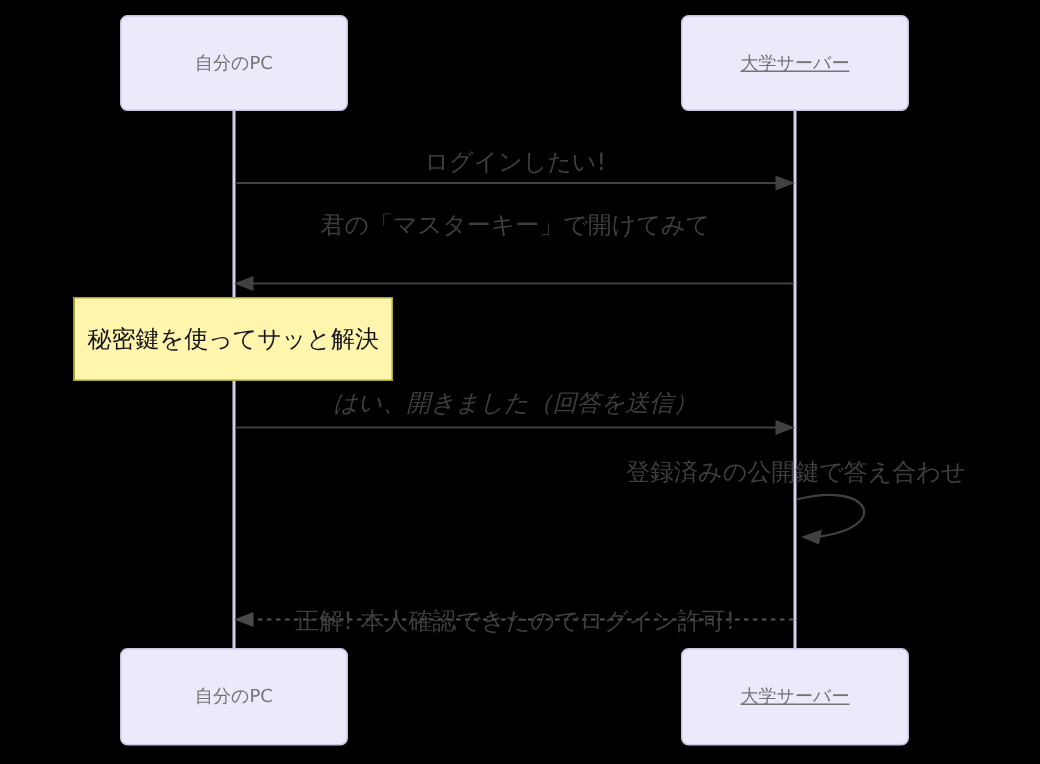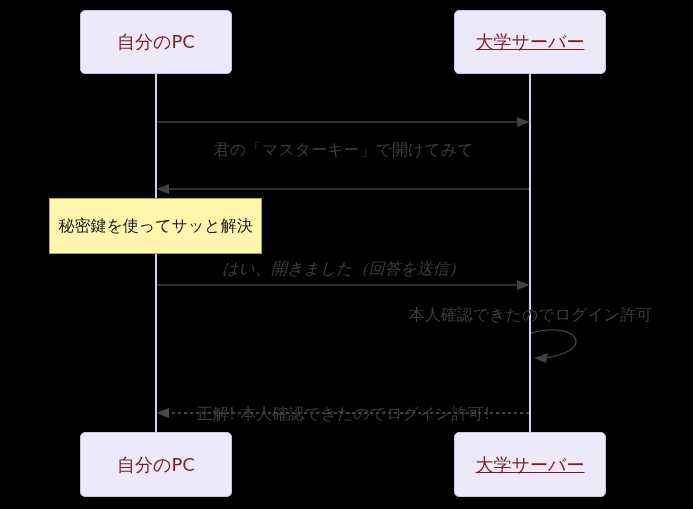--- a/index.html
+++ b/index.html
@@ -16,22 +16,22 @@
   .actor {
     position: absolute;
     box-sizing: border-box;
     width: 152px;
     background: #ebe9fa;
     border: 1px solid #c8c3e2;
     border-radius: 5px;
     display: flex;
     align-items: center;
     justify-content: center;
-    font-size: 18px;
-    color: #7f1d1d;
+    font-size: 12px;
+    color: #737373;
   }
   .actor.row-top { top: 10px; height: 64px; }
   .actor.row-bottom { top: 432px; height: 65px; }
   .actor.col-left { left: 80px; }
   .actor.col-right { left: 454px; text-decoration: underline; }
 
   .mtext {
     position: absolute;
     font-size: 16px;
     color: #3e3e3e;
@@ -92,28 +92,29 @@
   <div class="actor row-top col-right">
     <span>大学サーバー</span>
   </div>
   <div class="actor row-bottom col-left">
     <span>自分のPC</span>
   </div>
   <div class="actor row-bottom col-right">
     <span>大学サーバー</span>
   </div>
 
+  <div id="m1" class="mtext">ログインしたい!</div>
 
   <div id="m2" class="mtext">
     <div>君の「マスターキー」で開けてみて</div>
   </div>
 
   <div class="note">
     <span>秘密鍵を使ってサッと解決</span>
   </div>
 
   <div id="m3" class="mtext">はい、開きました（回答を送信）</div>
 
-  <div id="m4" class="mtext">本人確認できたのでログイン許可</div>
+  <div id="m4" class="mtext">登録済みの公開鍵で答え合わせ</div>
 
   <div id="m5" class="mtext">正解! 本人確認できたのでログイン許可!</div>
 
 </div>
 
 </body></html>

